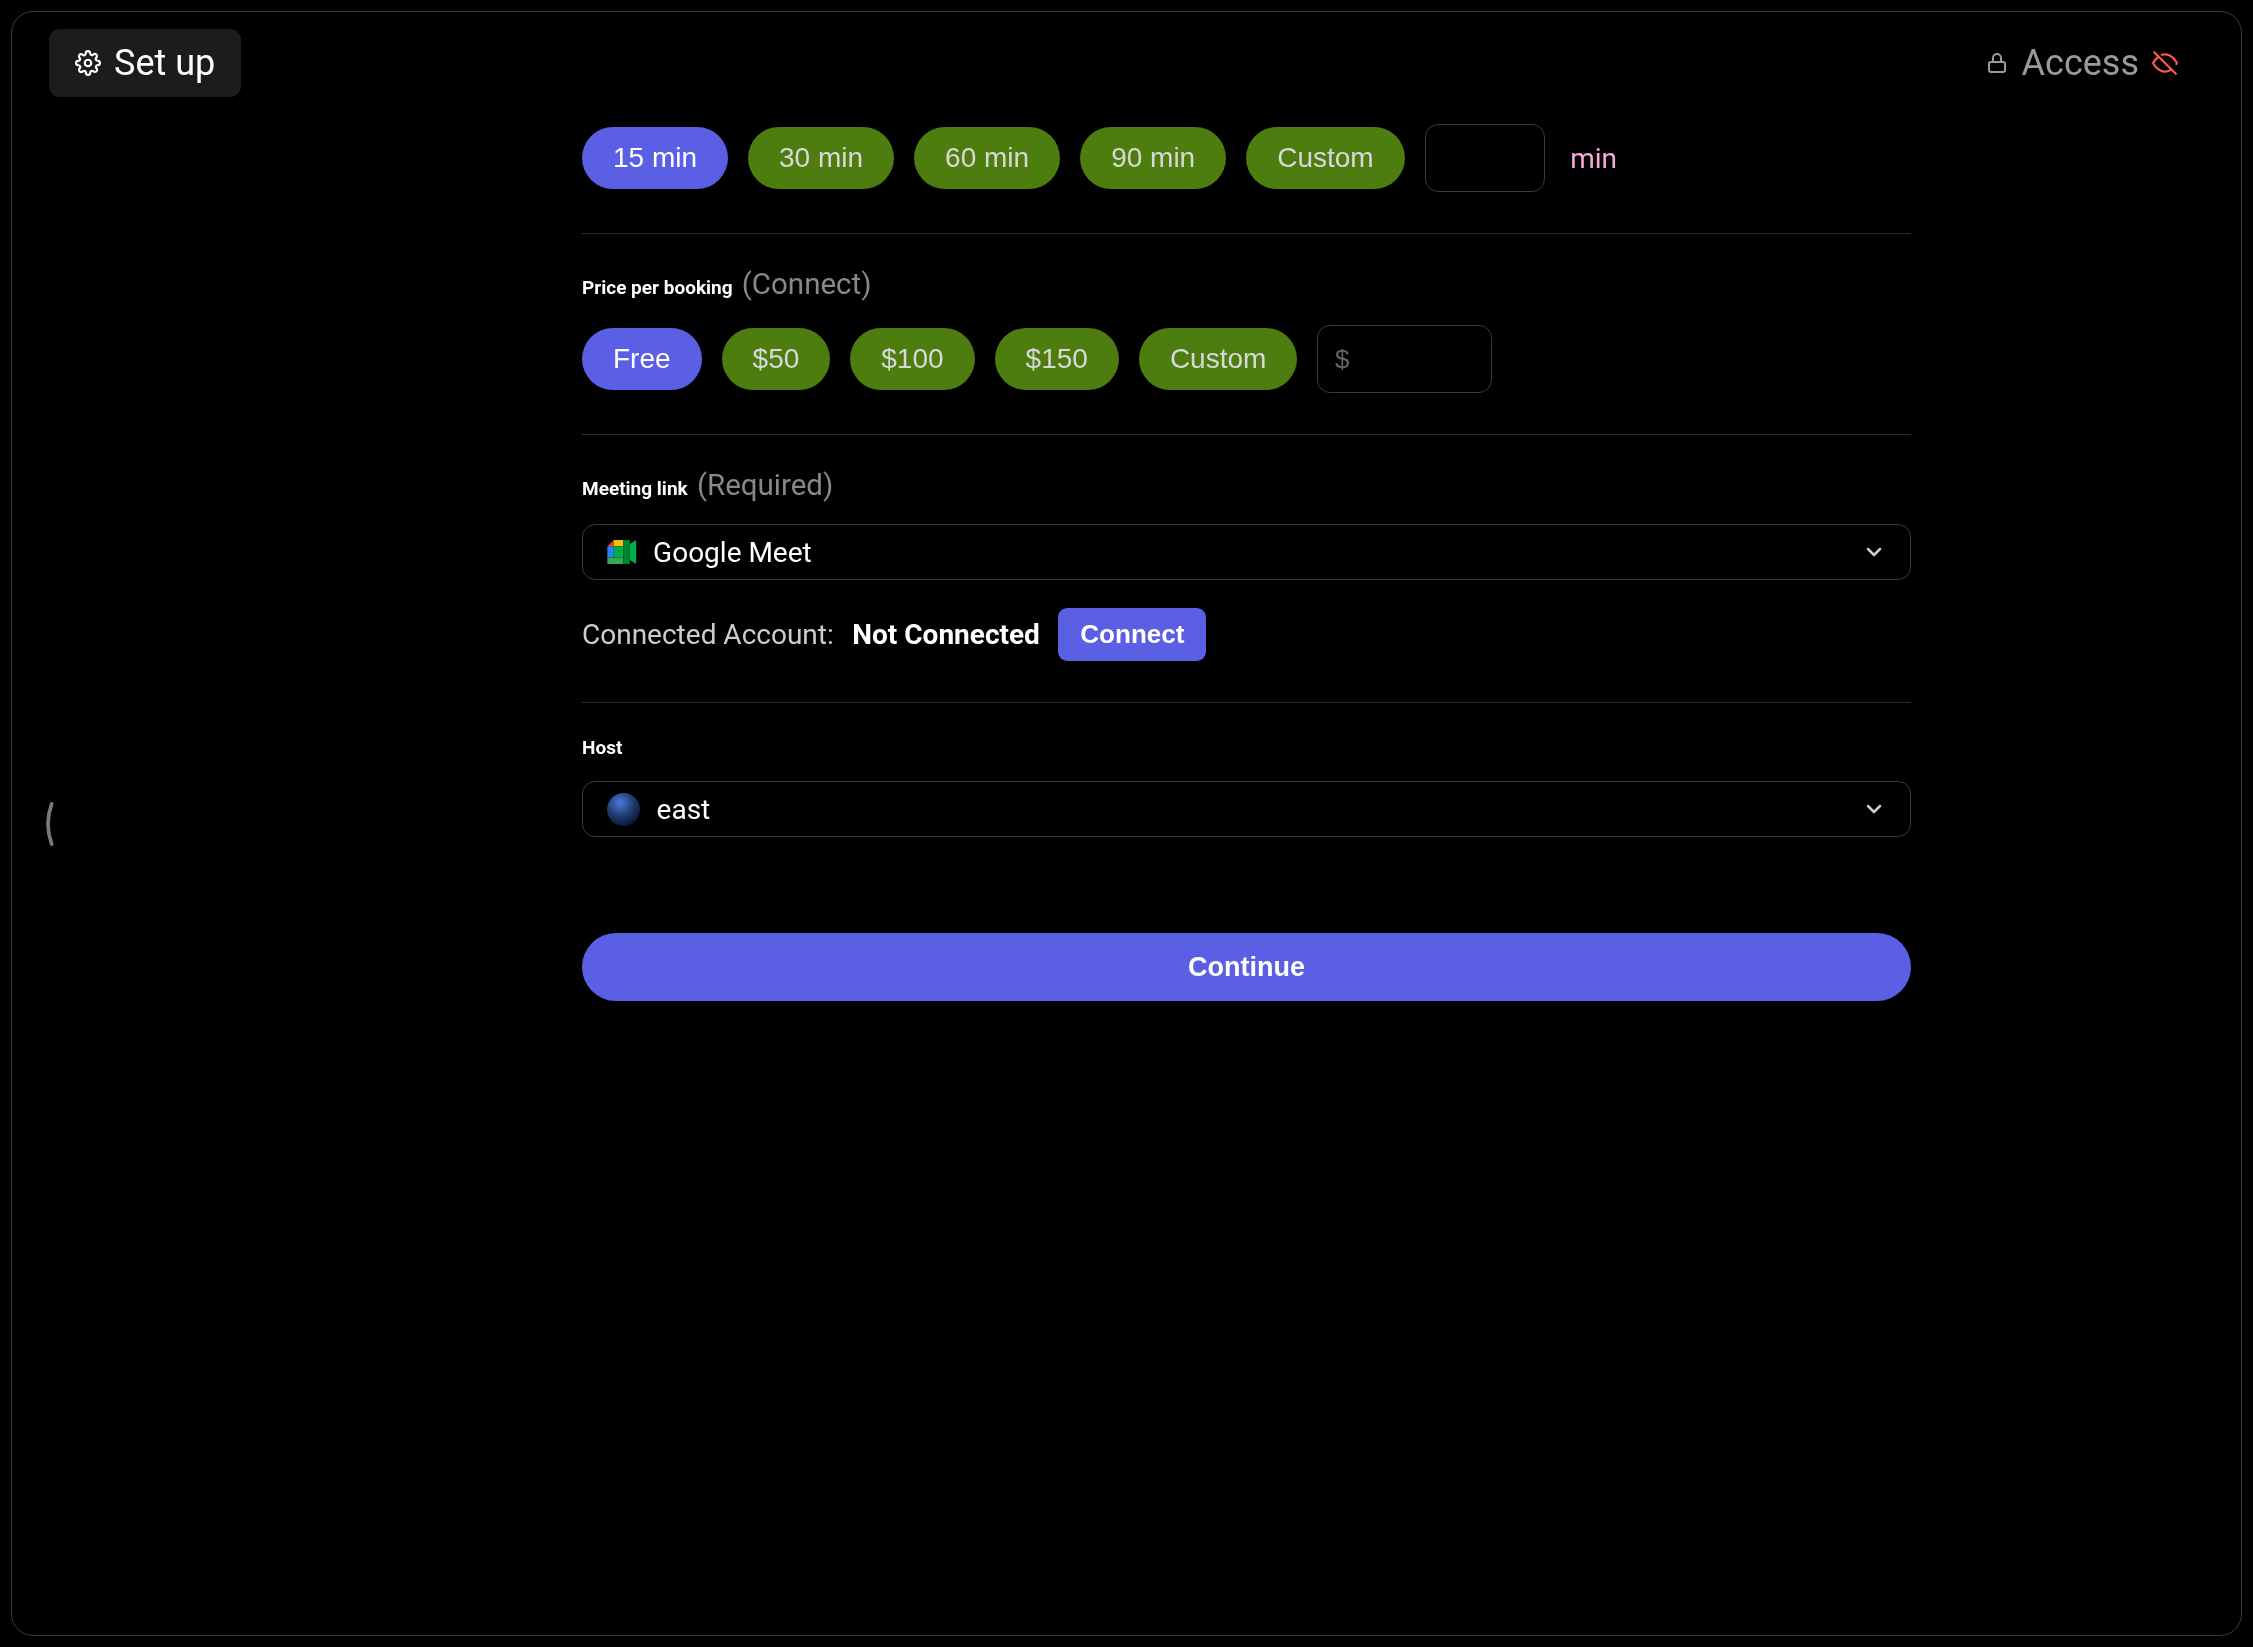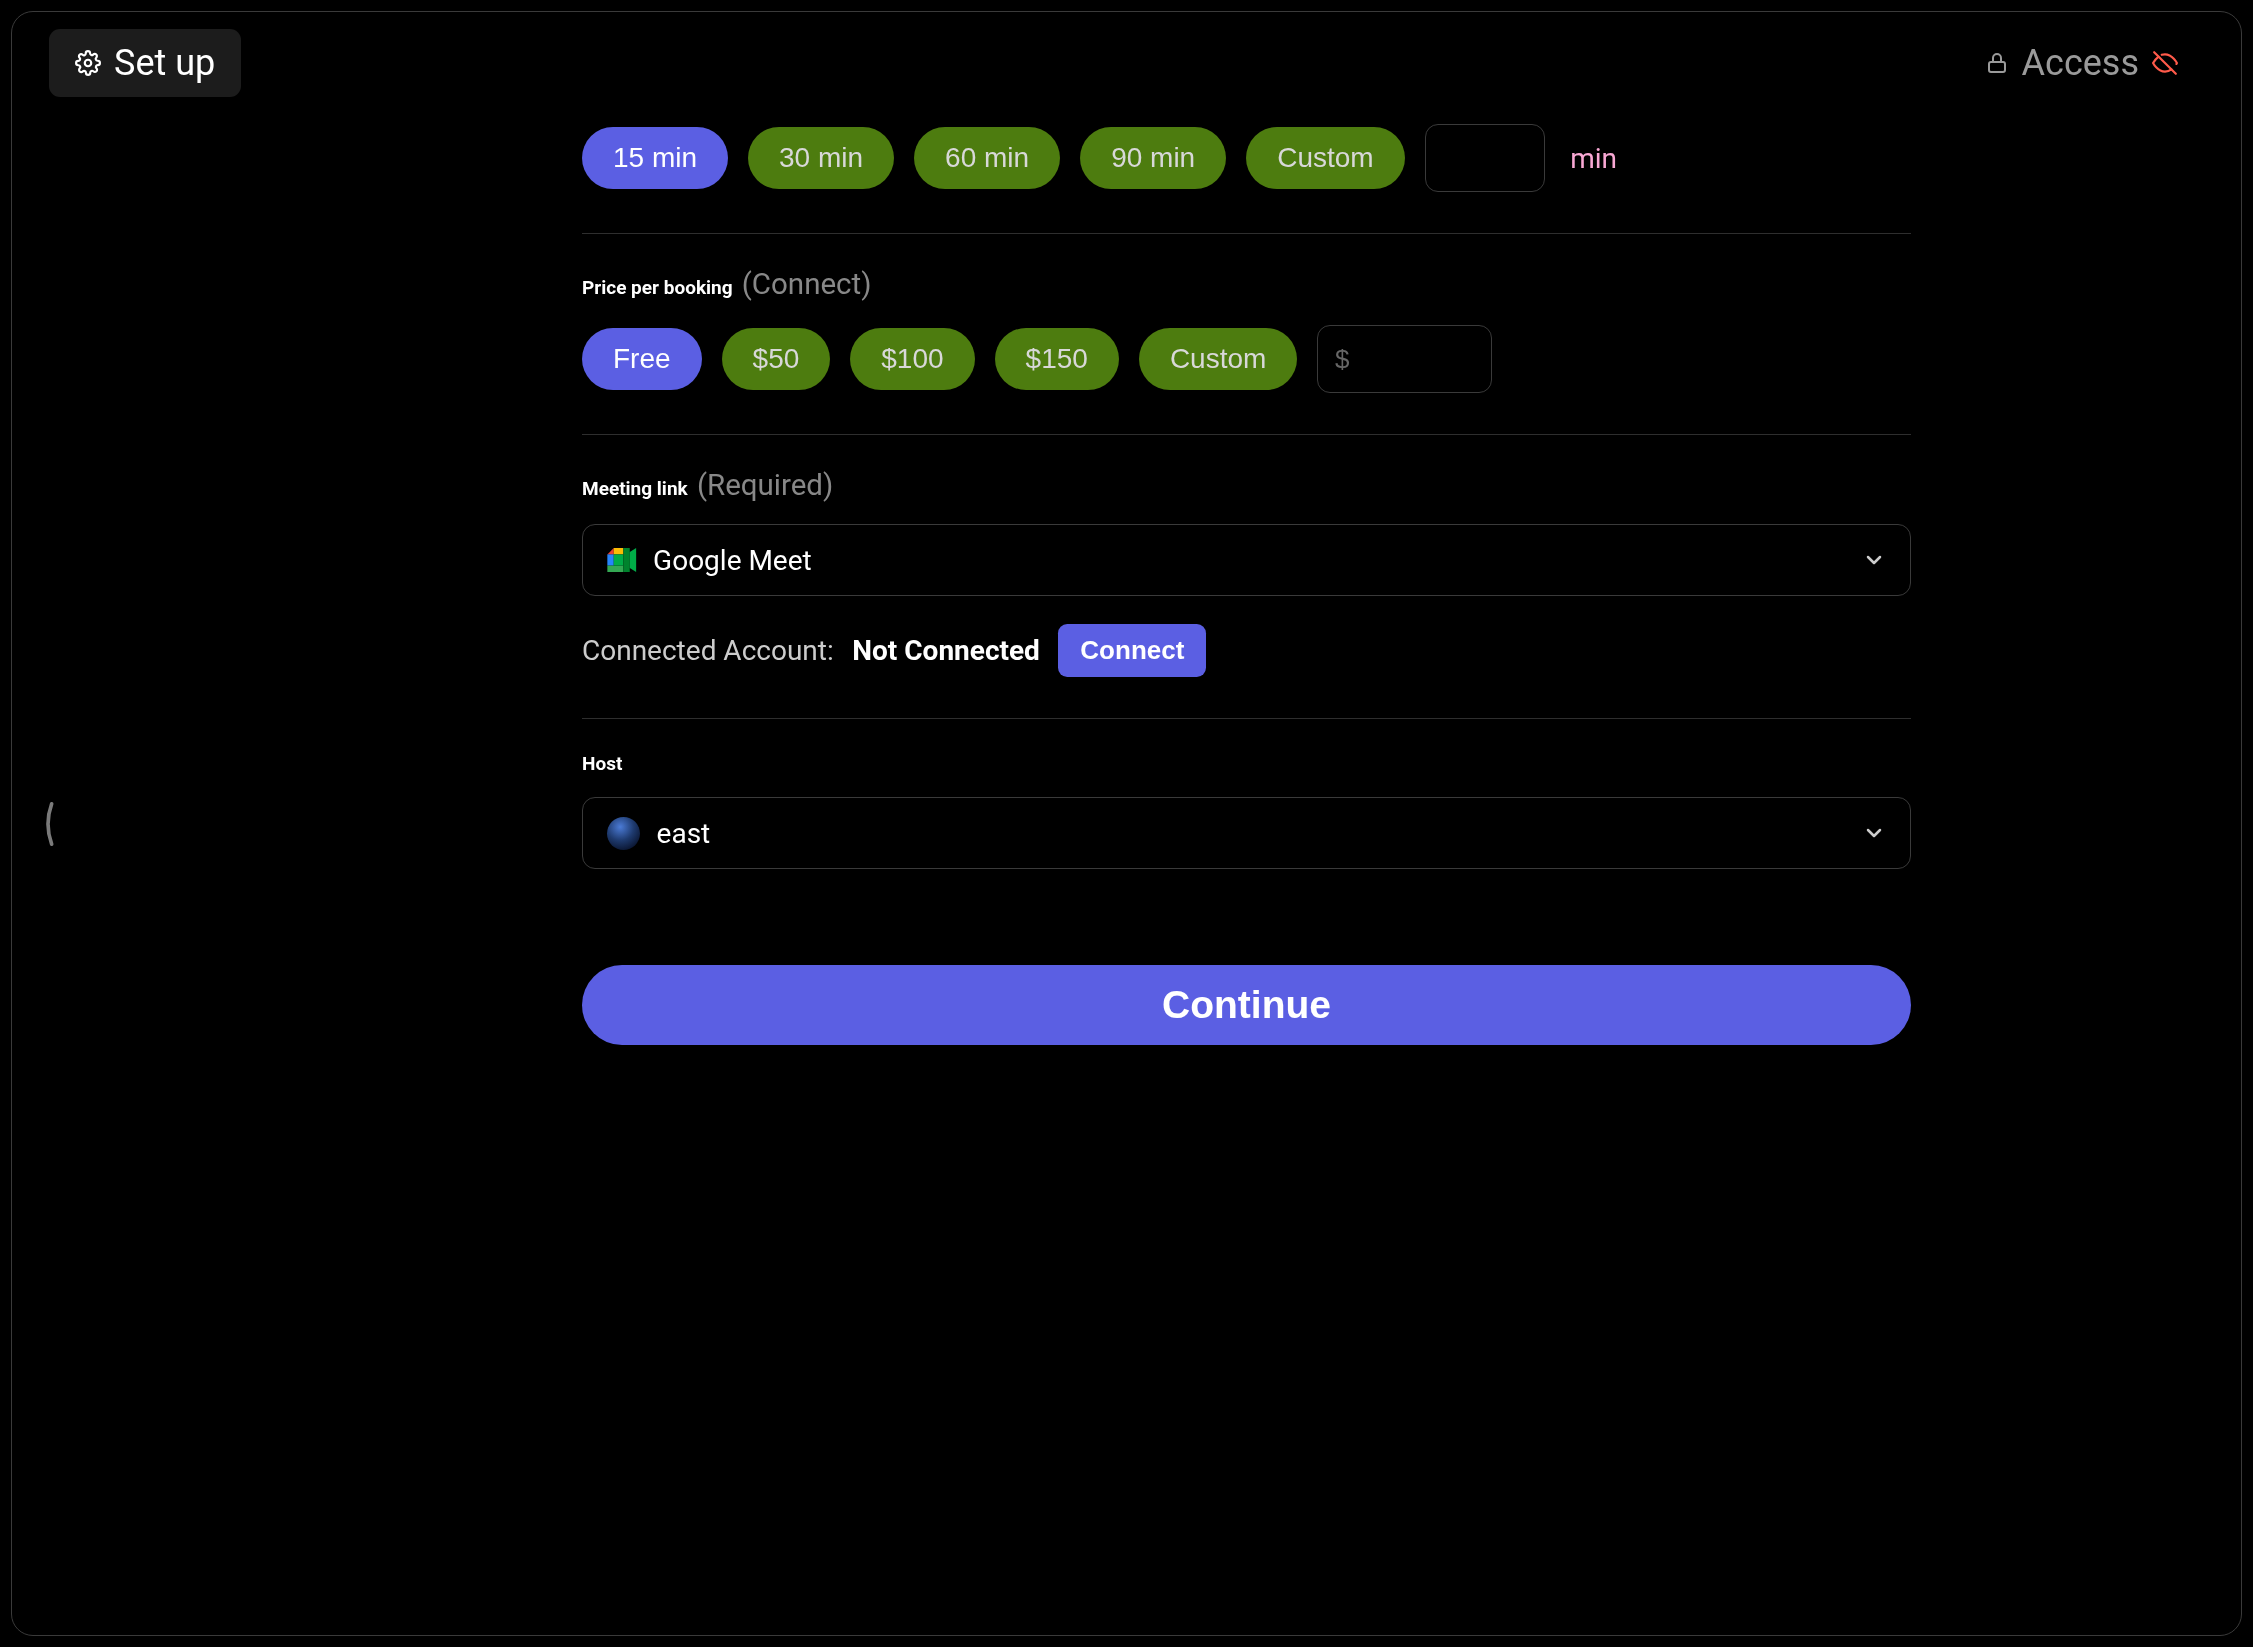--- a/index.html
+++ b/index.html
@@ -117,21 +117,21 @@
   }
   .num-input.wide { width: 175px; }
   .suffix {
     font-size: 28px;
     color: #f9a8d4;
     margin-left: 5.5px;
   }
   .select-box {
     margin-top: 22px;
     width: 100%;
-    height: 72px;
+    height: 56px;
     border: 0.9px solid #3a3a3a;
     border-radius: 13px;
     display: flex;
     align-items: center;
     padding: 1px 24px;
     gap: 16.6px;
     cursor: pointer;
     background: #000;
   }
   .select-box .label {
@@ -166,24 +166,24 @@
     border-radius: 9.2px;
     padding: 11px 22px;
     cursor: pointer;
   }
   .continue-wrap {
     margin-left: 240px;
     padding-top: 55px;
   }
   .btn-continue {
     width: 100%;
-    height: 80px;
+    height: 68px;
     background: #5b5fe3;
     color: #fff;
-    font-size: 39px;
+    font-size: 27px;
     font-weight: 700;
     border: none;
     border-radius: 922px;
     cursor: pointer;
   }
   .duration-section .pill-row { margin-top: 0; }
 
   .edge-handle {
     position: absolute;
     left: 26px;

